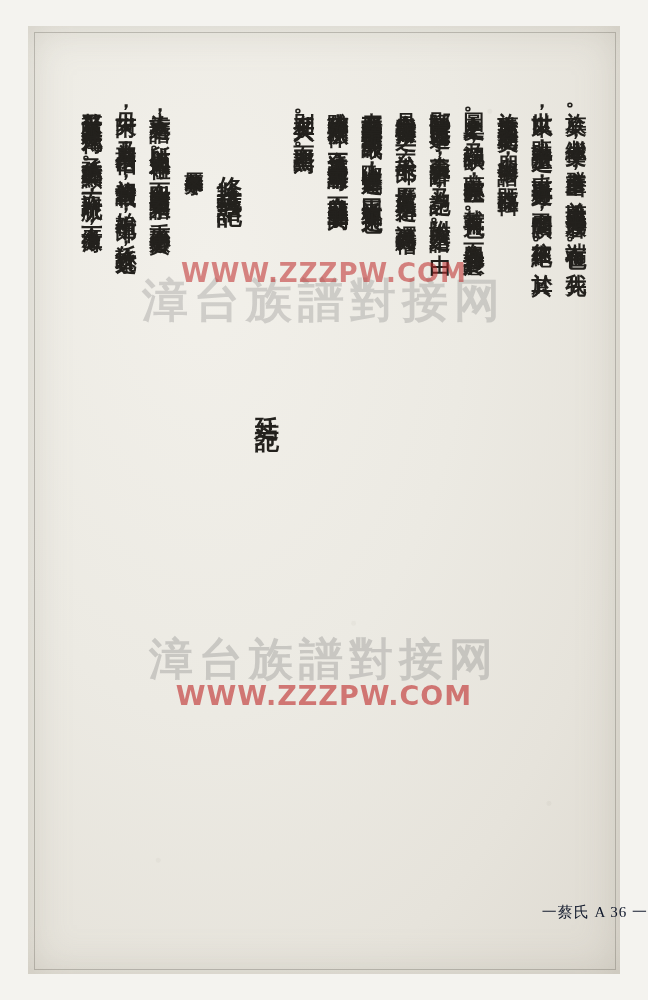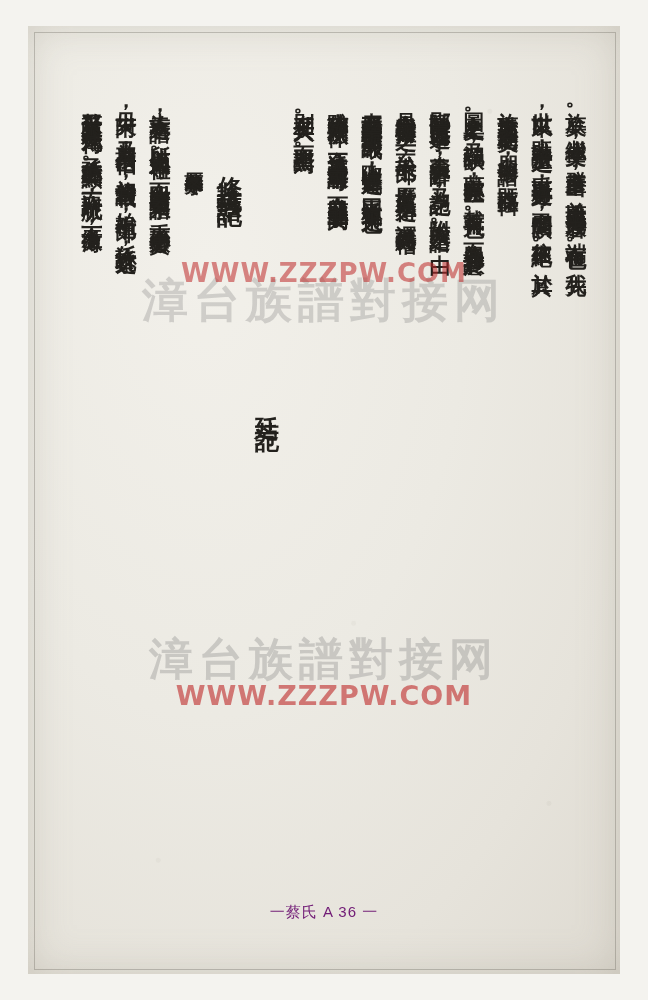--- a/index.html
+++ b/index.html
@@ -105,24 +105,24 @@
     padding-top: 60px;
     height: calc(100% - 60px);
   }
 
   
   #footer {
     position: absolute;
     left: 0;
     right: 0;
     bottom: 78px;
-    text-align: center;
-    font-family: Liberation Sans, sans-serif;
+    text-align: right;
+    font-family: Liberation Serif, serif;
     font-size: 15px;
-    color: #701a75;
+    color: #0f172a;
     letter-spacing: 1px;
   }
 
   
   #wm-cn {
     position: absolute;
     left: 50%;
     top: 270px;
     transform: translateX(-50%);
     font-family: "DejaVu Serif", serif;

